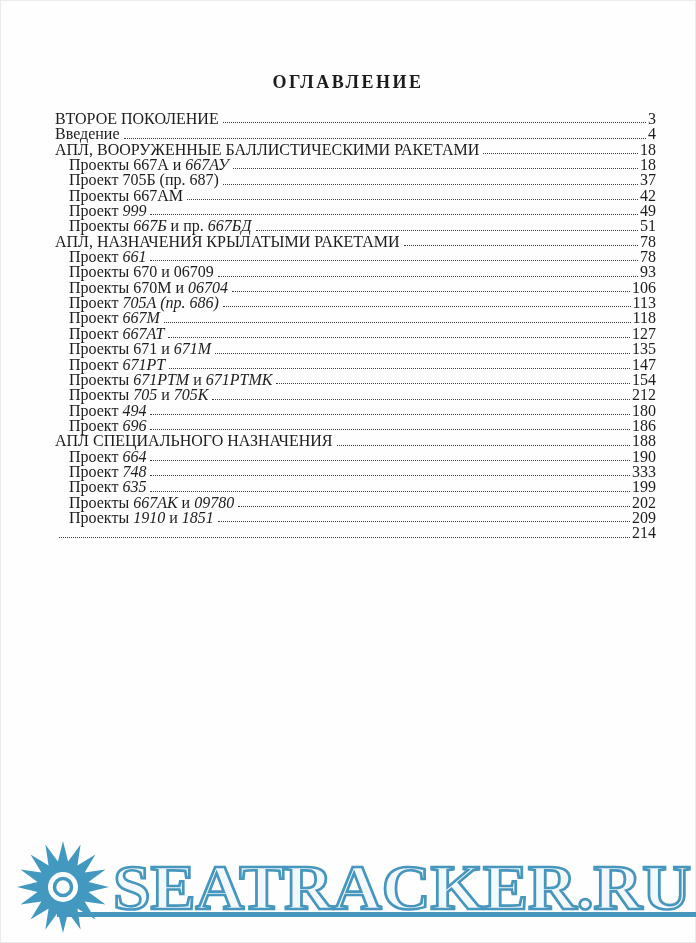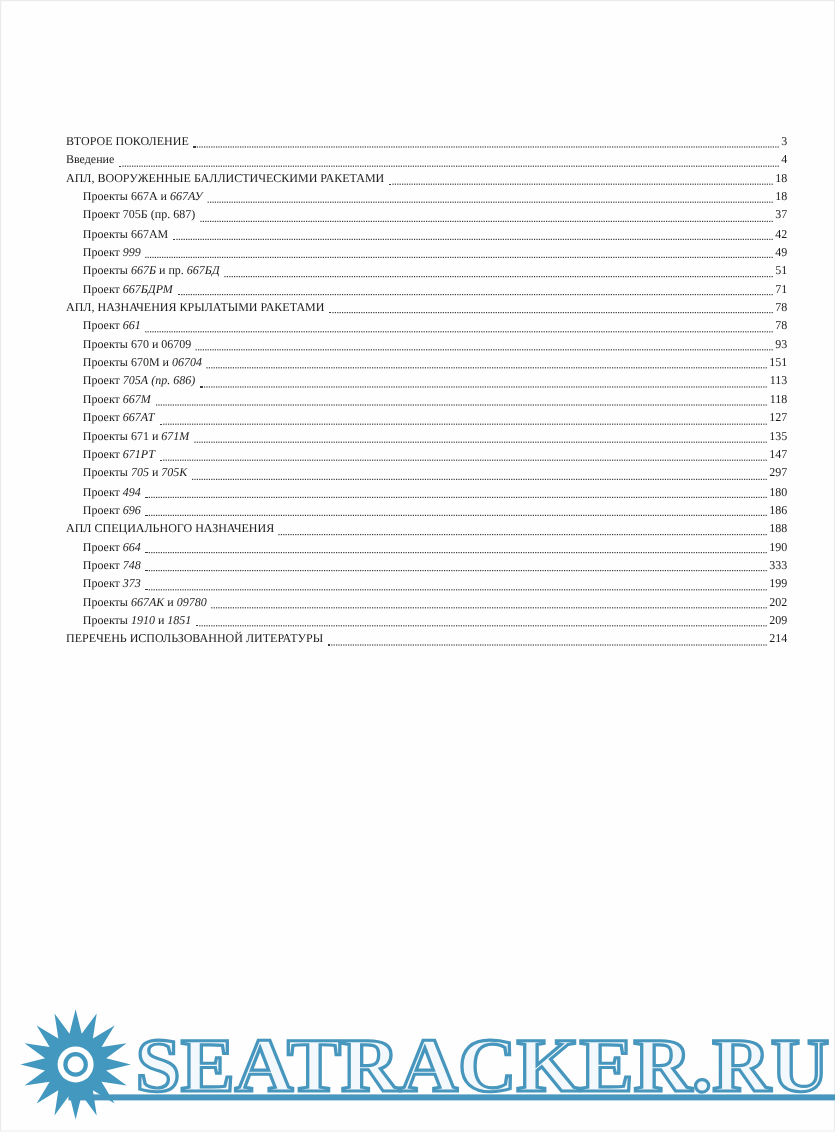--- a/index.html
+++ b/index.html
@@ -25,21 +25,21 @@
     letter-spacing:2.5px;
   }
   .toc {
     position:absolute;
     top:111px; left:55px; right:40px;
   }
   .toc-row {
     display:flex;
     align-items:flex-end;
     height:15.35px;
-    font-size:10px;
+    font-size:16px;
     line-height:15.35px;
     white-space:nowrap;
   }
   .toc-row.indent { padding-left:14px; }
   .toc-label { white-space:nowrap; }
   .toc-label i { font-style:italic; }
   .toc-leader {
     flex:1;
     min-width:10px;
     border-bottom:1.5px dotted #3c3c3c;
@@ -54,20 +54,21 @@
   .watermark text {
     font-family:"Liberation Serif","DejaVu Serif",serif;
     font-weight:bold;
   }
 </style>
 </head>
 <body>
 
 <div class="page">
 
+  <div class="title">ОГЛАВЛЕНИЕ</div>
 
   <div class="toc">
       <div class="toc-row">
         <span class="toc-label">ВТОРОЕ ПОКОЛЕНИЕ</span>
         <span class="toc-leader"></span>
         <span class="toc-page">3</span>
       </div>
       <div class="toc-row">
         <span class="toc-label">Введение</span>
         <span class="toc-leader"></span>
@@ -96,44 +97,39 @@
       <div class="toc-row indent">
         <span class="toc-label"><span>Проект </span><i>999</i></span>
         <span class="toc-leader"></span>
         <span class="toc-page">49</span>
       </div>
       <div class="toc-row indent">
         <span class="toc-label"><span>Проекты </span><i>667Б</i><span> и пр. </span><i>667БД</i></span>
         <span class="toc-leader"></span>
         <span class="toc-page">51</span>
       </div>
-      <div class="toc-row indent">
-        <span class="toc-label"><span>Проект </span><i>667БДРМ</i></span>
-        <span class="toc-leader"></span>
-        <span class="toc-page">71</span>
-      </div>
       <div class="toc-row">
         <span class="toc-label">АПЛ, НАЗНАЧЕНИЯ КРЫЛАТЫМИ РАКЕТАМИ</span>
         <span class="toc-leader"></span>
         <span class="toc-page">78</span>
       </div>
       <div class="toc-row indent">
         <span class="toc-label"><span>Проект </span><i>661</i></span>
         <span class="toc-leader"></span>
         <span class="toc-page">78</span>
       </div>
       <div class="toc-row indent">
         <span class="toc-label">Проекты 670 и 06709</span>
         <span class="toc-leader"></span>
         <span class="toc-page">93</span>
       </div>
       <div class="toc-row indent">
         <span class="toc-label"><span>Проекты 670М и </span><i>06704</i></span>
         <span class="toc-leader"></span>
-        <span class="toc-page">151</span>
+        <span class="toc-page">106</span>
       </div>
       <div class="toc-row indent">
         <span class="toc-label"><span>Проект </span><i>705А (пр. 686)</i></span>
         <span class="toc-leader"></span>
         <span class="toc-page">113</span>
       </div>
       <div class="toc-row indent">
         <span class="toc-label"><span>Проект </span><i>667М</i></span>
         <span class="toc-leader"></span>
         <span class="toc-page">118</span>
@@ -147,23 +143,28 @@
         <span class="toc-label"><span>Проекты 671 и </span><i>671М</i></span>
         <span class="toc-leader"></span>
         <span class="toc-page">135</span>
       </div>
       <div class="toc-row indent">
         <span class="toc-label"><span>Проект </span><i>671РТ</i></span>
         <span class="toc-leader"></span>
         <span class="toc-page">147</span>
       </div>
       <div class="toc-row indent">
+        <span class="toc-label"><span>Проекты </span><i>671РТМ</i><span> и </span><i>671РТМК</i></span>
+        <span class="toc-leader"></span>
+        <span class="toc-page">154</span>
+      </div>
+      <div class="toc-row indent">
         <span class="toc-label"><span>Проекты </span><i>705</i><span> и </span><i>705К</i></span>
         <span class="toc-leader"></span>
-        <span class="toc-page">297</span>
+        <span class="toc-page">212</span>
       </div>
       <div class="toc-row indent">
         <span class="toc-label"><span>Проект </span><i>494</i></span>
         <span class="toc-leader"></span>
         <span class="toc-page">180</span>
       </div>
       <div class="toc-row indent">
         <span class="toc-label"><span>Проект </span><i>696</i></span>
         <span class="toc-leader"></span>
         <span class="toc-page">186</span>
@@ -177,36 +178,35 @@
         <span class="toc-label"><span>Проект </span><i>664</i></span>
         <span class="toc-leader"></span>
         <span class="toc-page">190</span>
       </div>
       <div class="toc-row indent">
         <span class="toc-label"><span>Проект </span><i>748</i></span>
         <span class="toc-leader"></span>
         <span class="toc-page">333</span>
       </div>
       <div class="toc-row indent">
-        <span class="toc-label"><span>Проект </span><i>373</i></span>
+        <span class="toc-label"><span>Проект </span><i>635</i></span>
         <span class="toc-leader"></span>
         <span class="toc-page">199</span>
       </div>
       <div class="toc-row indent">
         <span class="toc-label"><span>Проекты </span><i>667АК</i><span> и </span><i>09780</i></span>
         <span class="toc-leader"></span>
         <span class="toc-page">202</span>
       </div>
       <div class="toc-row indent">
         <span class="toc-label"><span>Проекты </span><i>1910</i><span> и </span><i>1851</i></span>
         <span class="toc-leader"></span>
         <span class="toc-page">209</span>
       </div>
       <div class="toc-row">
-        <span class="toc-label">ПЕРЕЧЕНЬ ИСПОЛЬЗОВАННОЙ ЛИТЕРАТУРЫ</span>
         <span class="toc-leader"></span>
         <span class="toc-page">214</span>
       </div>
     </div>
 
   <svg class="watermark" width="696" height="112" viewBox="0 0 696 112">
     <rect x="57" y="81" width="639" height="5" fill="#4796bd"></rect>
     <text x="402" y="78" font-size="64" text-anchor="middle" textLength="578" lengthAdjust="spacingAndGlyphs" stroke-width="2.6" stroke="#4796bd" fill="#f2f8fb">SEATRACKER.RU</text>
     <g>
       <polygon id="sun-poly" points="63.0,10.0 68.1,30.5 80.6,13.5 77.4,34.4 95.5,23.5 84.6,41.6 105.5,38.4 88.5,50.9 109.0,56.0 88.5,61.1 105.5,73.6 84.6,70.4 95.5,88.5 77.4,77.6 80.6,98.5 68.1,81.5 63.0,102.0 57.9,81.5 45.4,98.5 48.6,77.6 30.5,88.5 41.4,70.4 20.5,73.6 37.5,61.1 17.0,56.0 37.5,50.9 20.5,38.4 41.4,41.6 30.5,23.5 48.6,34.4 45.4,13.5 57.9,30.5" fill="#4398bf"></polygon>

